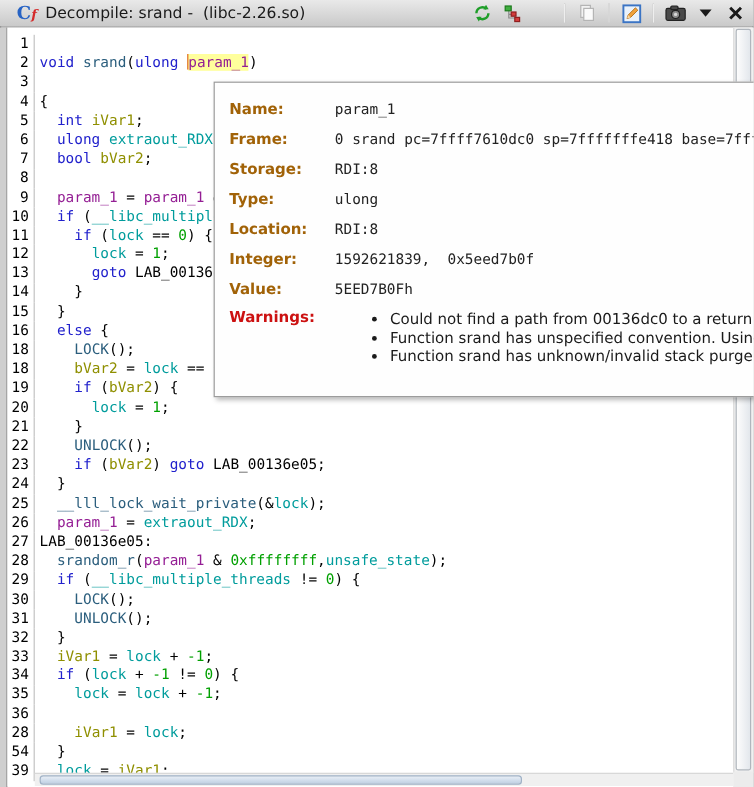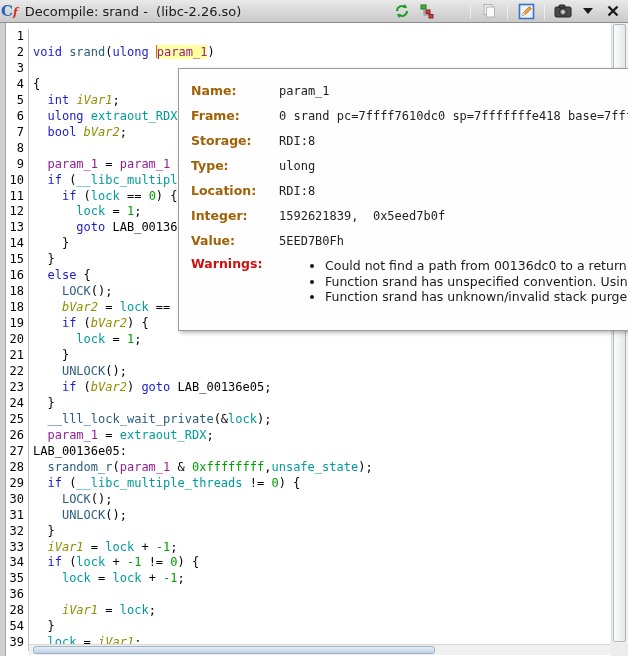--- a/index.html
+++ b/index.html
@@ -7,21 +7,21 @@
   body {
     position:relative; background:#ffffff;
     font-family:"DejaVu Sans", sans-serif;
     box-shadow: inset 0 0 0 1px #8c8c8c;
   }
   
   .titlebar {
     position:absolute; top:0; left:0; right:0; height:23px;
     background:linear-gradient(#e9e9e9,#c9c9c9);
     border-bottom:1px solid #8e8e8e;
-    display:flex; align-items:center; padding:0 6px 0 1px;
+    display:flex; align-items:center; padding:0 6px 0 14px;
   }
   .cf { font-family:"DejaVu Serif", serif; margin-right:7px; line-height:1; white-space:nowrap; }
   .cf .c { color:#2763c4; font-weight:bold; font-size:15px; }
   .cf .f { color:#d42a2a; font-weight:bold; font-size:11px; font-style:italic; }
   .title { font-size:13px; color:#1a1a1a; white-space:pre; flex:1 1 auto; overflow:hidden; }
   .tools { display:flex; align-items:center; gap:7px; }
   .tbtn { display:inline-flex; align-items:center; justify-content:center; width:18px; height:18px; }
   .sep { width:1px; height:16px; background:#9a9a9a; border-right:1px solid #eee; margin:0 2px; }
   .ro { color:#2763c4; font-weight:bold; font-size:14px; letter-spacing:0;margin-top:48px; }
   .dd-arrow { width:0; height:0; border-left:5px solid transparent; border-right:5px solid transparent; border-top:6px solid #1a1a1a; }
@@ -33,21 +33,21 @@
   }
   .line { display:flex; white-space:pre; line-height:15.95px;
           font-family:"DejaVu Sans Mono", monospace; font-size:12px; color:#000; }
   .ln { flex:0 0 23px; text-align:right; padding-right:4px; border-right:1px solid #c2c2c2; color:#000; }
   .lc { padding-left:4px; }
   .seg { }
   .t-kw  { color:var(--kw); }
   .t-num { color:var(--num); }
   .t-gv  { color:var(--gv); }
   .t-pm  { color:var(--pm); }
-  .t-lv  { color:var(--lv);font-style:italic; }
+  .t-lv  { color:var(--lv); }
   .t-fn  { color:var(--fn); }
   .t-lbl { color:var(--lbl); }
   .t-pl  { color:var(--pl); }
   .hl    { background:var(--hlbg); }
   .cursor { display:inline-block; width:2px; height:13px; background:var(--cursor); vertical-align:-2px; margin-right:-1px; }
   
   .tooltip {
     position:absolute; left:178px; top:68px; width:462px; height:263px;
     background:#fefefe; border:1px solid #9c9c9c;
     box-shadow:2px 2px 4px rgba(0,0,0,.28);

